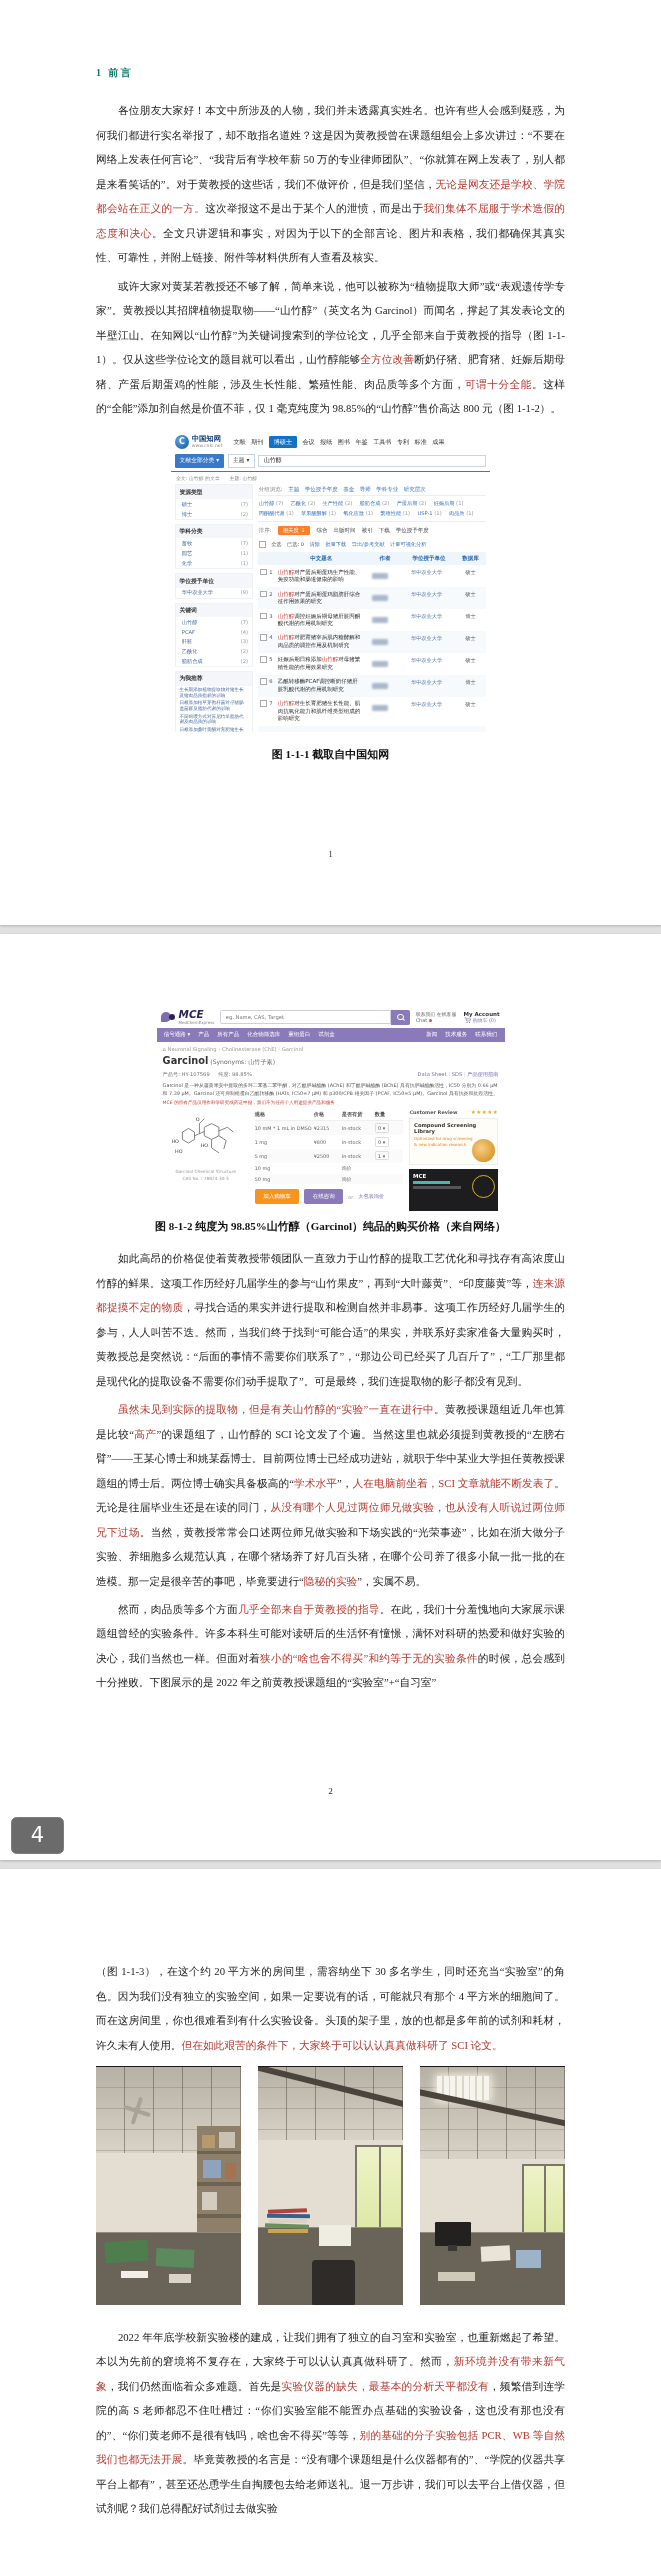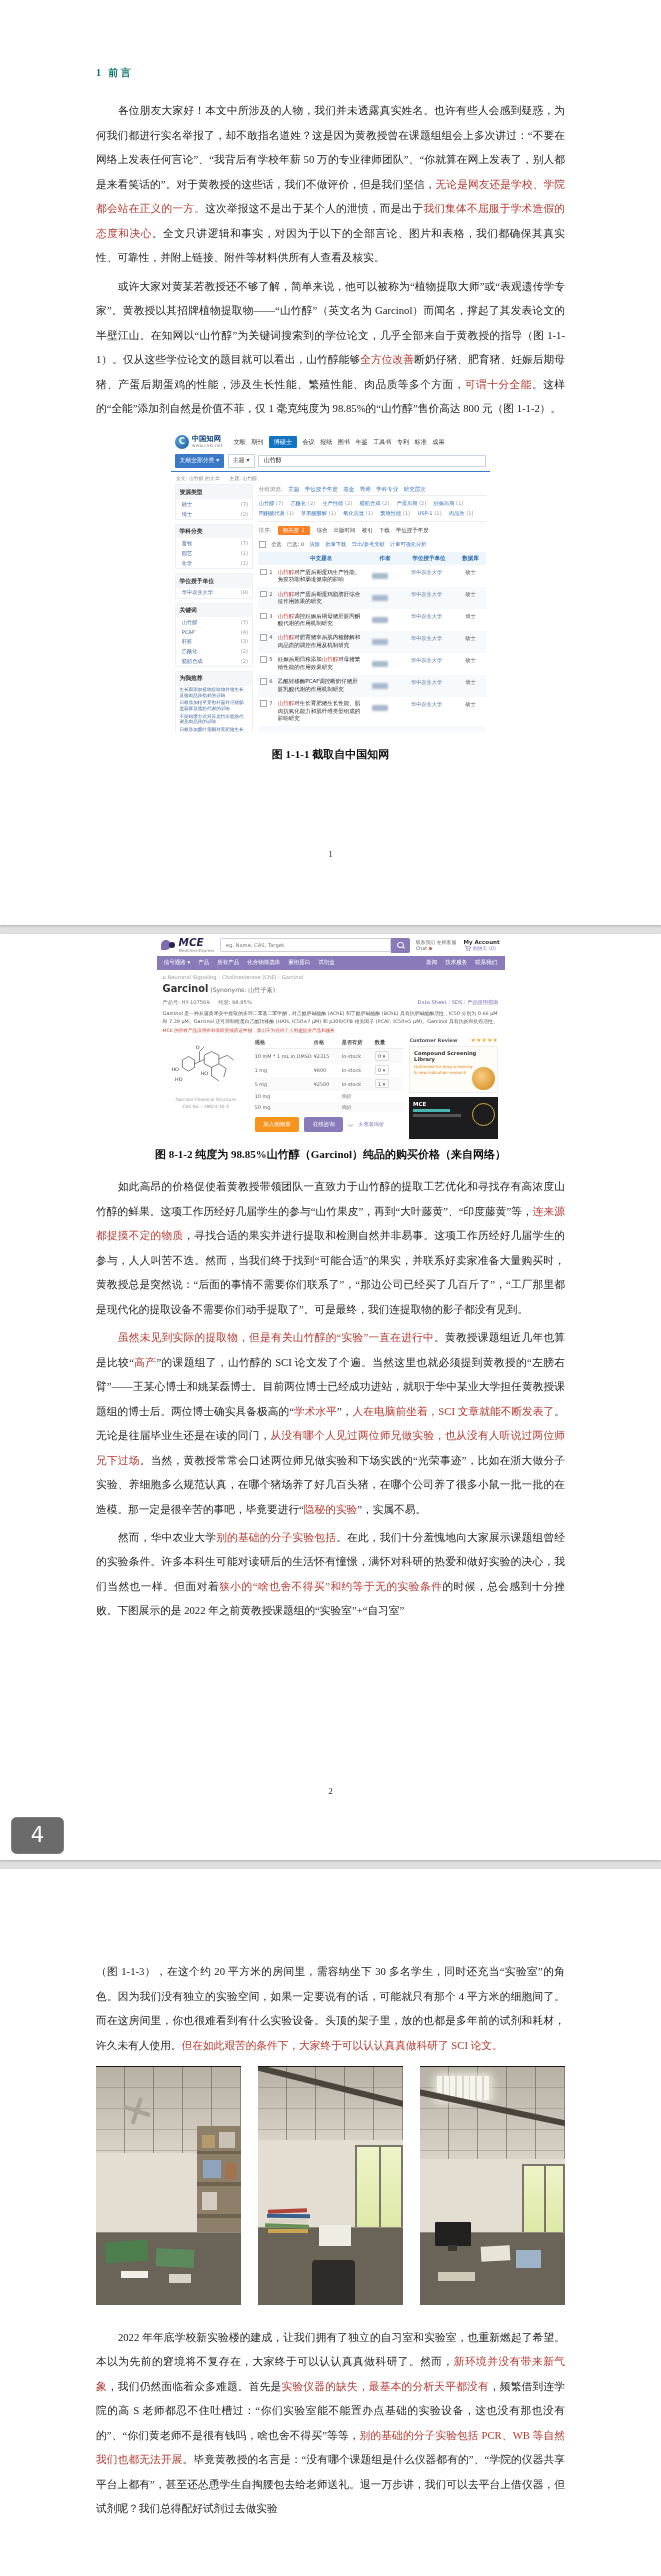--- a/index.html
+++ b/index.html
@@ -399,21 +399,21 @@
       </div>
 
       <div class="fig-caption">图 1-1-1 截取自中国知网</div>
     </div>
     <div class="page-number" style="bottom:66px">1</div>
   </div>
 
   <div class="page-gap"></div>
 
   <div class="page" style="height:926px">
-    <div class="content" style="">
+    <div class="content" style="padding-top:72px">
 
       <div class="mce">
         <div class="mce-header">
           <div class="mce-logo">
             <div class="mce-blob1"></div>
             <div class="mce-blob2"></div>
             <div>
               <div class="mce-mark">MCE</div>
               <div class="mce-sub">MedChemExpress</div>
             </div>
@@ -560,21 +560,21 @@
               <div class="ad2-badge"></div>
             </div>
           </div>
         </div>
       </div>
 
       <div class="fig-caption" style="margin-top:8.6px">图 8-1-2 纯度为 98.85%山竹醇（Garcinol）纯品的购买价格（来自网络）</div>
 
       <p class="doc-par" style="margin-top:12.2px"><span>如此高昂的价格促使着黄教授带领团队一直致力于山竹醇的提取工艺优化和寻找存有高浓度山竹醇的鲜果。这项工作历经好几届学生的参与“山竹果皮”，再到“大叶藤黄”、“印度藤黄”等，</span><span class="red">连来源都捉摸不定的物质</span><span>，寻找合适的果实并进行提取和检测自然并非易事。这项工作历经好几届学生的参与，人人叫苦不迭。然而，当我们终于找到“可能合适”的果实，并联系好卖家准备大量购买时，黄教授总是突然说：“后面的事情不需要你们联系了”，“那边公司已经买了几百斤了”，“工厂那里都是现代化的提取设备不需要你们动手提取了”。可是最终，我们连提取物的影子都没有见到。</span></p>
       <p class="doc-par"><span class="red">虽然未见到实际的提取物，但是有关山竹醇的“实验”一直在进行中</span><span>。黄教授课题组近几年也算是比较“</span><span class="red">高产</span><span>”的课题组了，山竹醇的 SCI 论文发了个遍。当然这里也就必须提到黄教授的“左膀右臂”——王某心博士和姚某磊博士。目前两位博士已经成功进站，就职于华中某业大学担任黄教授课题组的博士后。两位博士确实具备极高的“</span><span class="red">学术水平</span><span>”，</span><span class="red">人在电脑前坐着，SCI 文章就能不断发表了</span><span>。无论是往届毕业生还是在读的同门，</span><span class="red">从没有哪个人见过两位师兄做实验，也从没有人听说过两位师兄下过场</span><span>。当然，黄教授常常会口述两位师兄做实验和下场实践的“光荣事迹”，比如在浙大做分子实验、养细胞多么规范认真，在哪个猪场养了好几百头猪，在哪个公司养了很多小鼠一批一批的在造模。那一定是很辛苦的事吧，毕竟要进行“</span><span class="red">隐秘的实验</span><span>”，实属不易。</span></p>
-      <p class="doc-par"><span>然而，华中农业大学</span><span class="red">别的基础的分子实验包括</span><span>。在此，我们十分羞愧地向大家展示课题组曾经的实验条件。许多本科生可能对读研后的生活怀有憧憬，满怀对科研的热爱和做好实验的决心，我们当然也一样。但面对着</span><span class="red">狭小的“啥也舍不得买”和约等于无的实验条件</span><span>的时候，总会感到十分挫败。下图展示的是 2022 年之前黄教授课题组的“实验室”+“自习室”</span></p>
+      <p class="doc-par"><span>然而，肉品质等多个方面</span><span class="red">几乎全部来自于黄教授的指导</span><span>。在此，我们十分羞愧地向大家展示课题组曾经的实验条件。许多本科生可能对读研后的生活怀有憧憬，满怀对科研的热爱和做好实验的决心，我们当然也一样。但面对着</span><span class="red">狭小的“啥也舍不得买”和约等于无的实验条件</span><span>的时候，总会感到十分挫败。下图展示的是 2022 年之前黄教授课题组的“实验室”+“自习室”</span></p>
     </div>
     <div class="page-number" style="bottom:64px">2</div>
   </div>
 
   <div class="page-gap" style="height:9.2px"></div>
 
   <div class="page" style="height:707px">
     <div class="content" style="padding-top:87px">
       <p class="doc-par no-indent"><span>（图 1-1-3），在这个约 20 平方米的房间里，需容纳坐下 30 多名学生，同时还充当“实验室”的角色。因为我们没有独立的实验空间，如果一定要说有的话，可能就只有那个 4 平方米的细胞间了。而在这房间里，你也很难看到有什么实验设备。头顶的架子里，放的也都是多年前的试剂和耗材，许久未有人使用。</span><span class="red">但在如此艰苦的条件下，大家终于可以认认真真做科研了 SCI 论文。</span></p>
 

